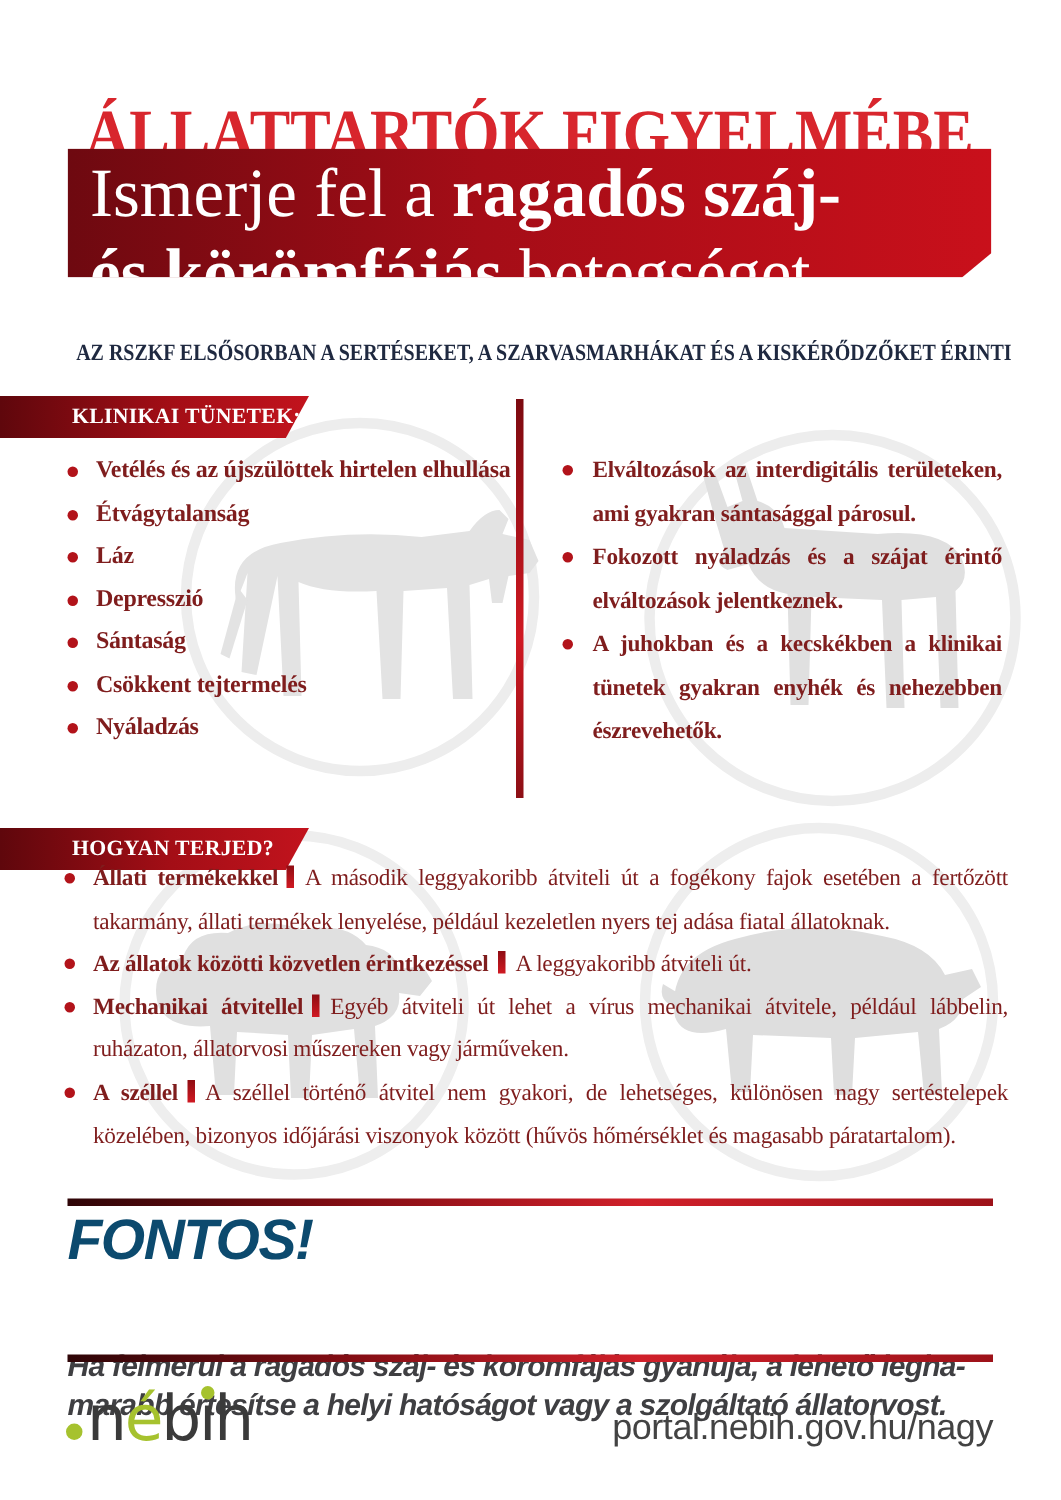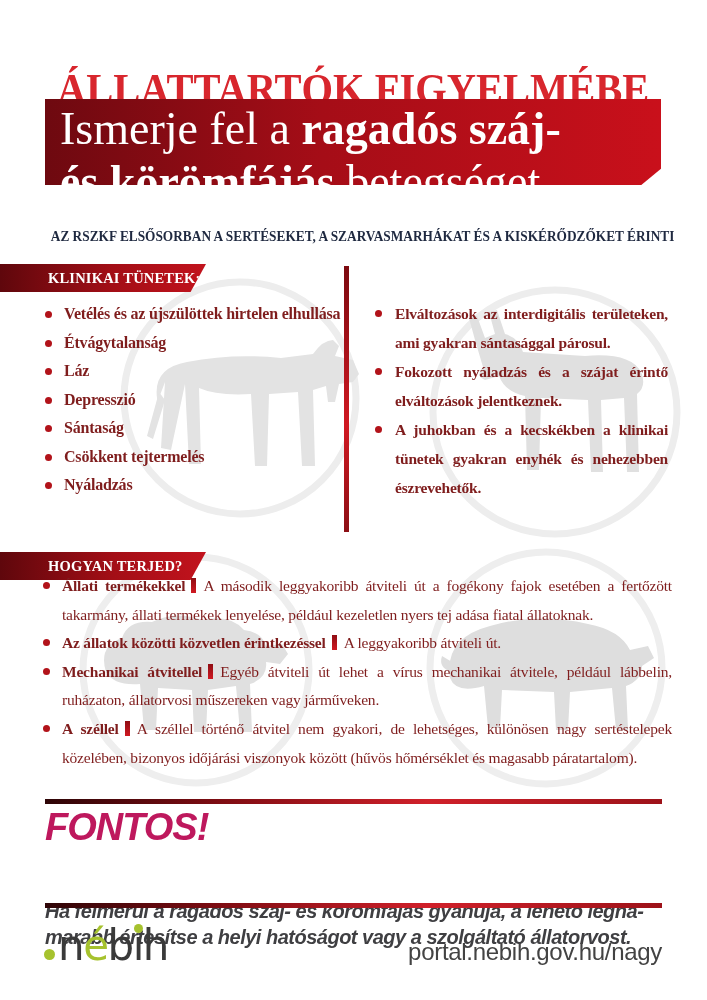--- a/index.html
+++ b/index.html
@@ -59,21 +59,21 @@
   .spread-list li::before{left:3px;top:10px;}
   .spread-list b{font-weight:700;}
   .redbar{display:inline-block;width:5px;height:15px;margin:0 7px 0 6px;vertical-align:-2px;
           background:linear-gradient(180deg,#8f0d13,#d01922);}
 
   
   .rule{position:absolute;left:45px;width:617px;height:5px;z-index:1;
         background:linear-gradient(90deg,#2e0507,#7d0c12 28%,#d0202a 62%,#9d1219);}
   .rule-top{top:799px;}
   .rule-bottom{top:903px;}
-  .fontos-heading{position:absolute;left:45px;top:806px;z-index:1;color:#be185d;
+  .fontos-heading{position:absolute;left:45px;top:806px;z-index:1;color:#0c4a6e;
         font-family:"Liberation Sans",sans-serif;font-style:italic;font-weight:700;
         font-size:38px;letter-spacing:-1px;}
   .fontos-text{position:absolute;left:45px;top:850px;width:645px;z-index:1;color:#3f3f42;
         font-family:"Liberation Sans",sans-serif;font-style:italic;font-weight:700;
         font-size:20px;line-height:26px;letter-spacing:-.5px;white-space:pre-line;margin-top:48px;}
 
   
   .logo{position:absolute;left:44px;top:921px;z-index:1;color:#3a3a3a;
         font-family:"DejaVu Sans",sans-serif;font-size:42px;letter-spacing:-1.5px;}
   .logo .green{color:#a6c22e;}

